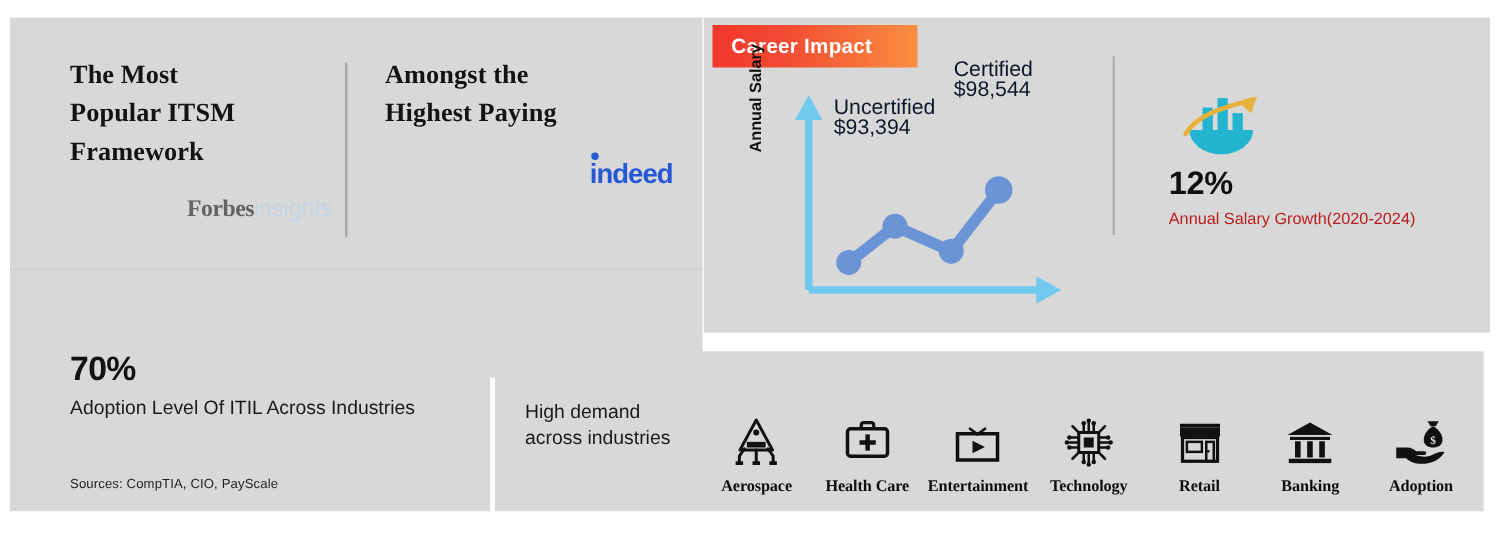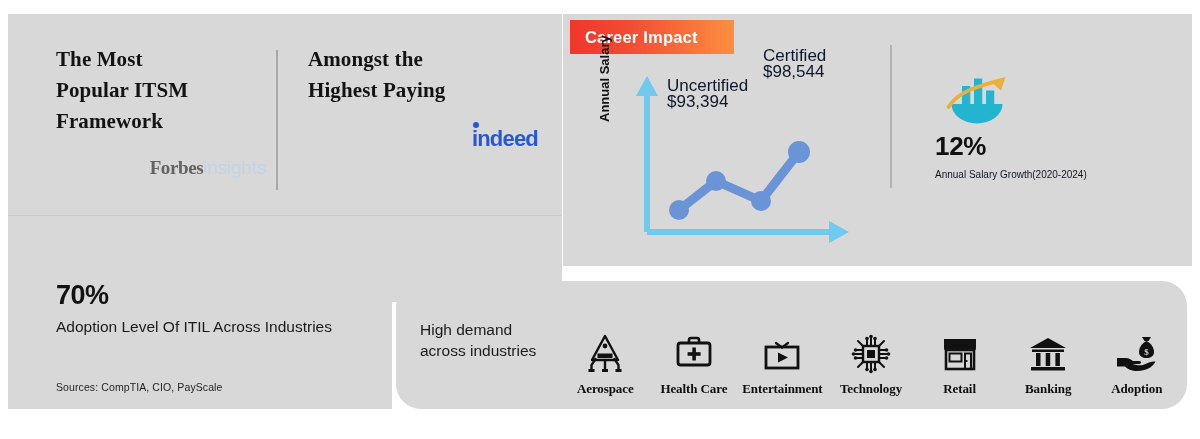--- a/index.html
+++ b/index.html
@@ -196,33 +196,32 @@
   #growth-icon { width: 72px; height: 54px; display: block; margin-left: 6px; }
   #growth-value {
     font-family: "Liberation Sans", sans-serif;
     font-weight: bold;
     font-size: 26px;
     color: #101010;
     margin-top: 3px;
     letter-spacing: -0.3px;
   }
   #growth-desc {
-    font-size: 10px;
+    font-size: 13px;
     line-height: 19px;
-    color: #0f172a;
+    color: #b91c1c;
     margin-top: 3px;
   }
 
   
   #panel-industries {
     left: 396px;
     top: 281px;
     width: 791px;
     height: 128px;
-    border-radius: 25px;
   }
   #industries-heading {
     position: absolute;
     left: 24px;
     top: 38px;
     width: 140px;
     font-size: 15.5px;
     line-height: 21px;
     color: #1b1b1b;
   }

